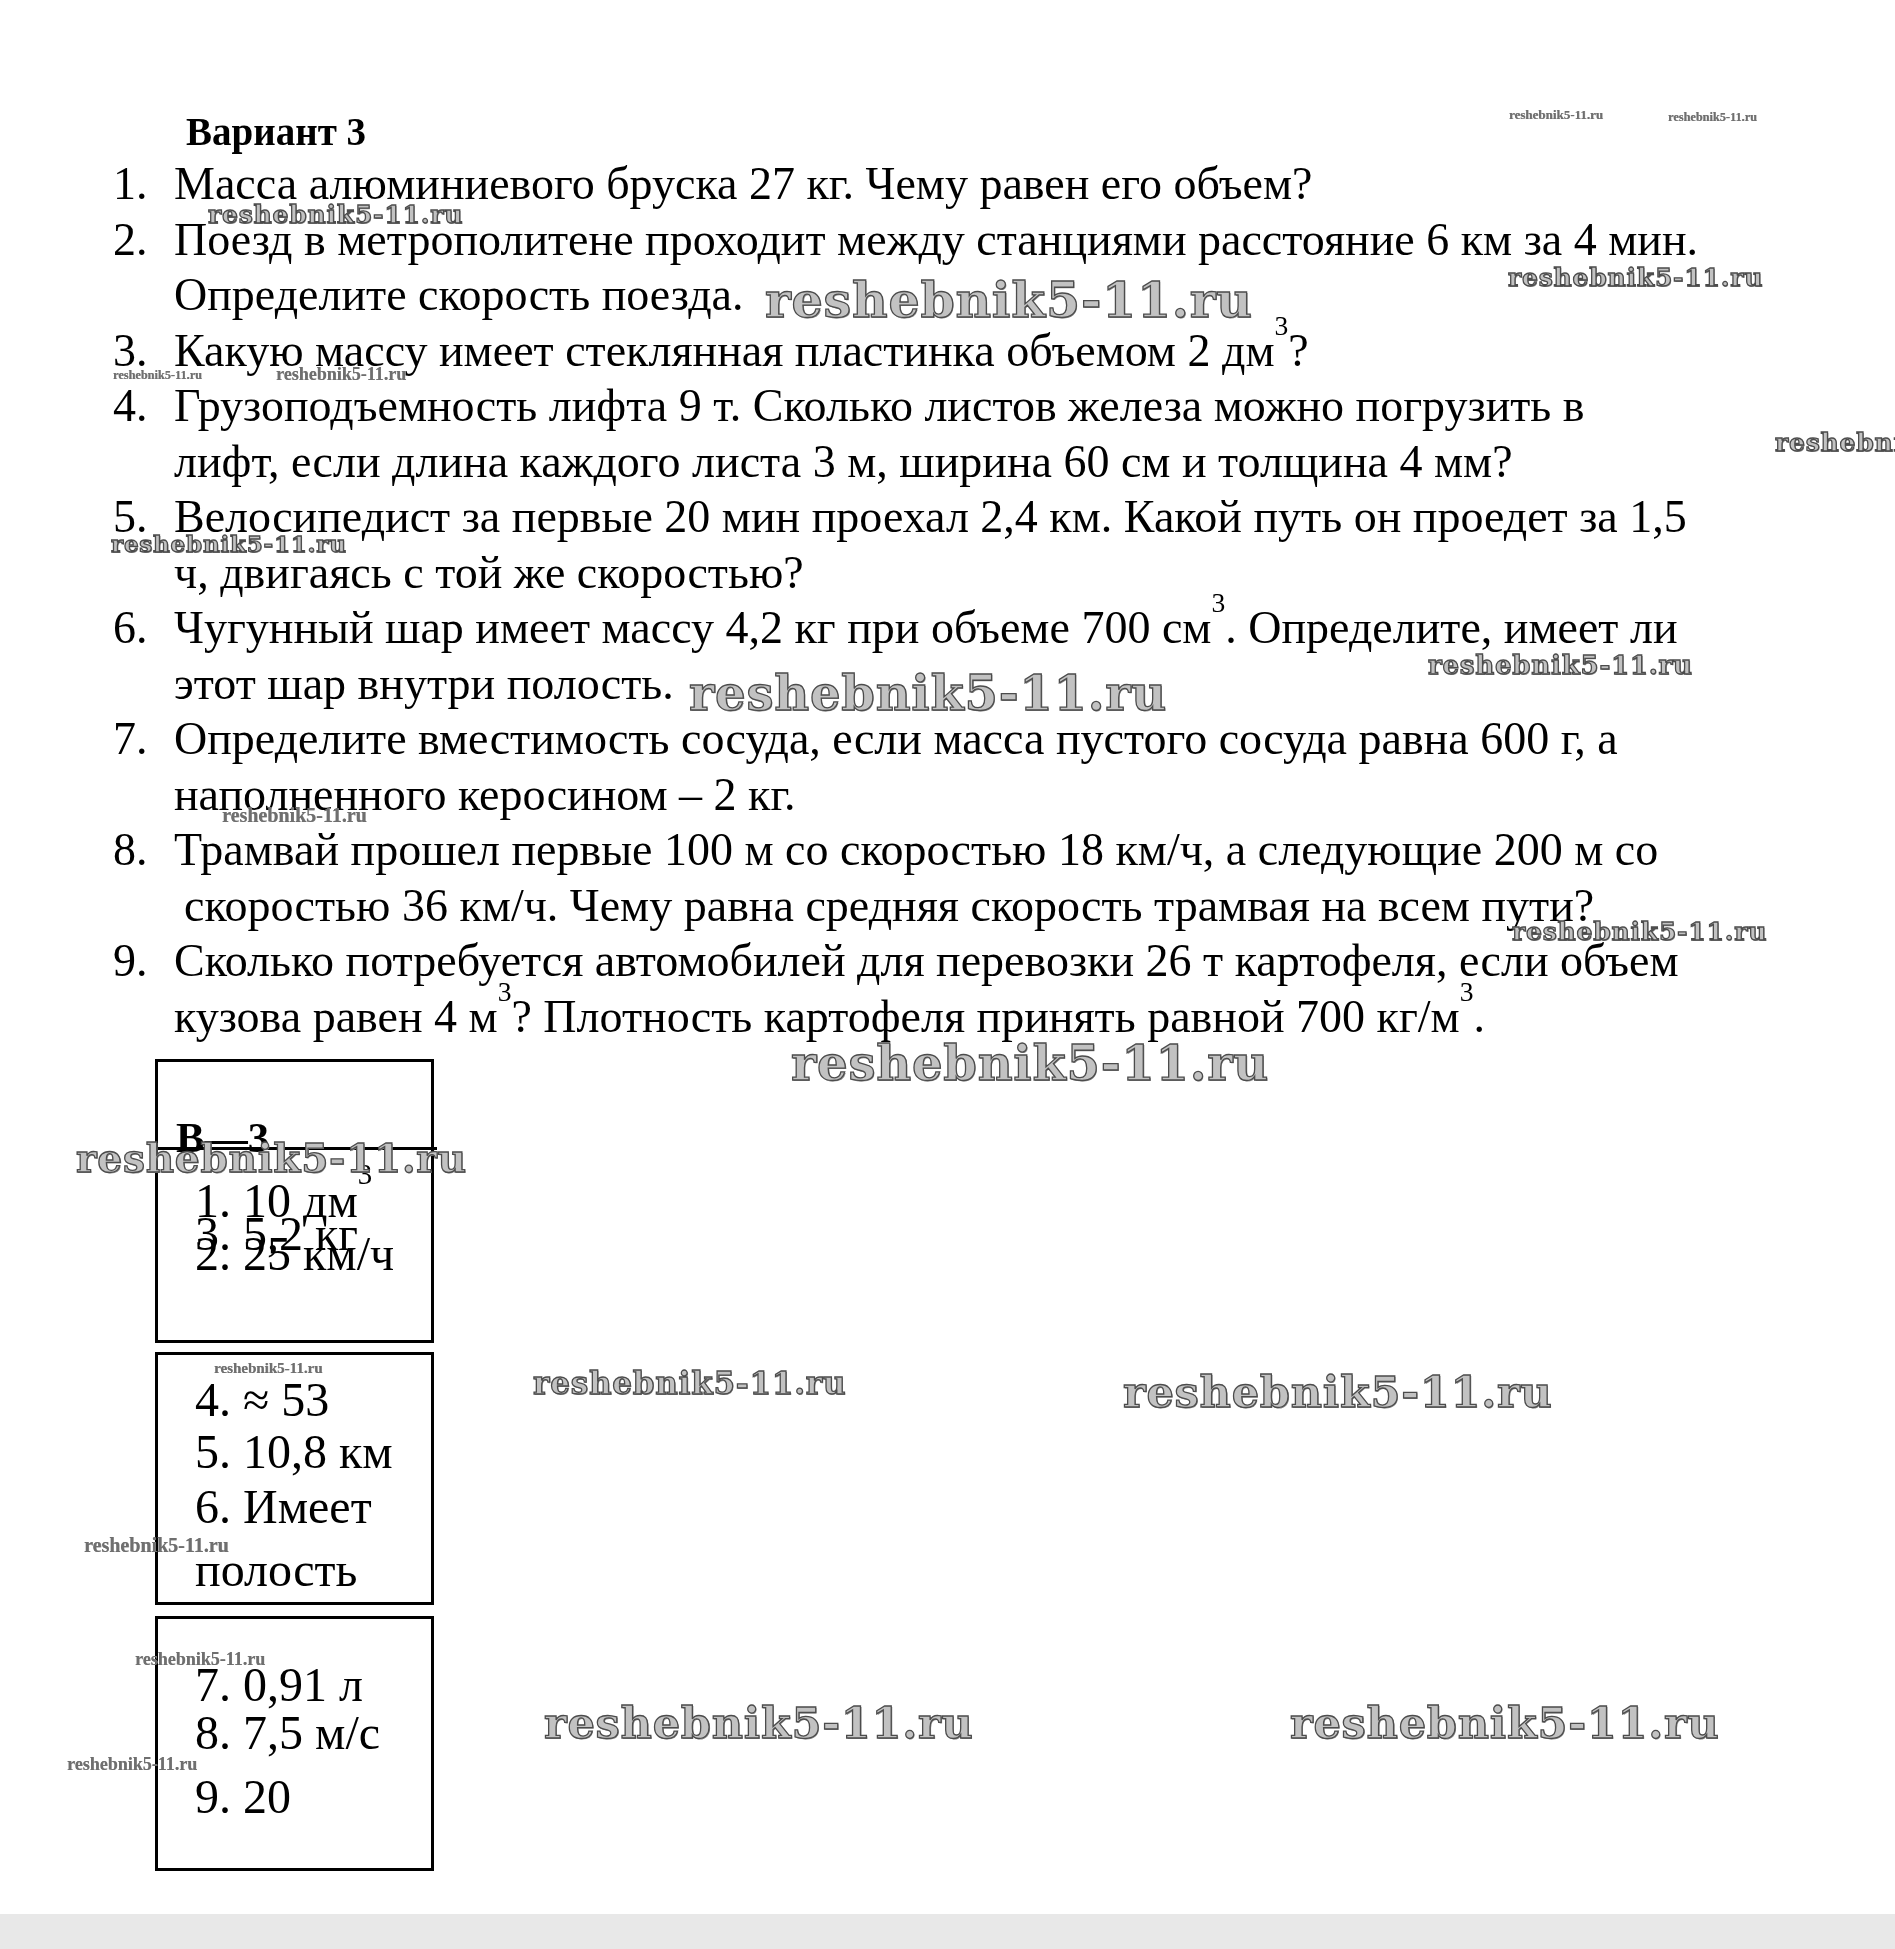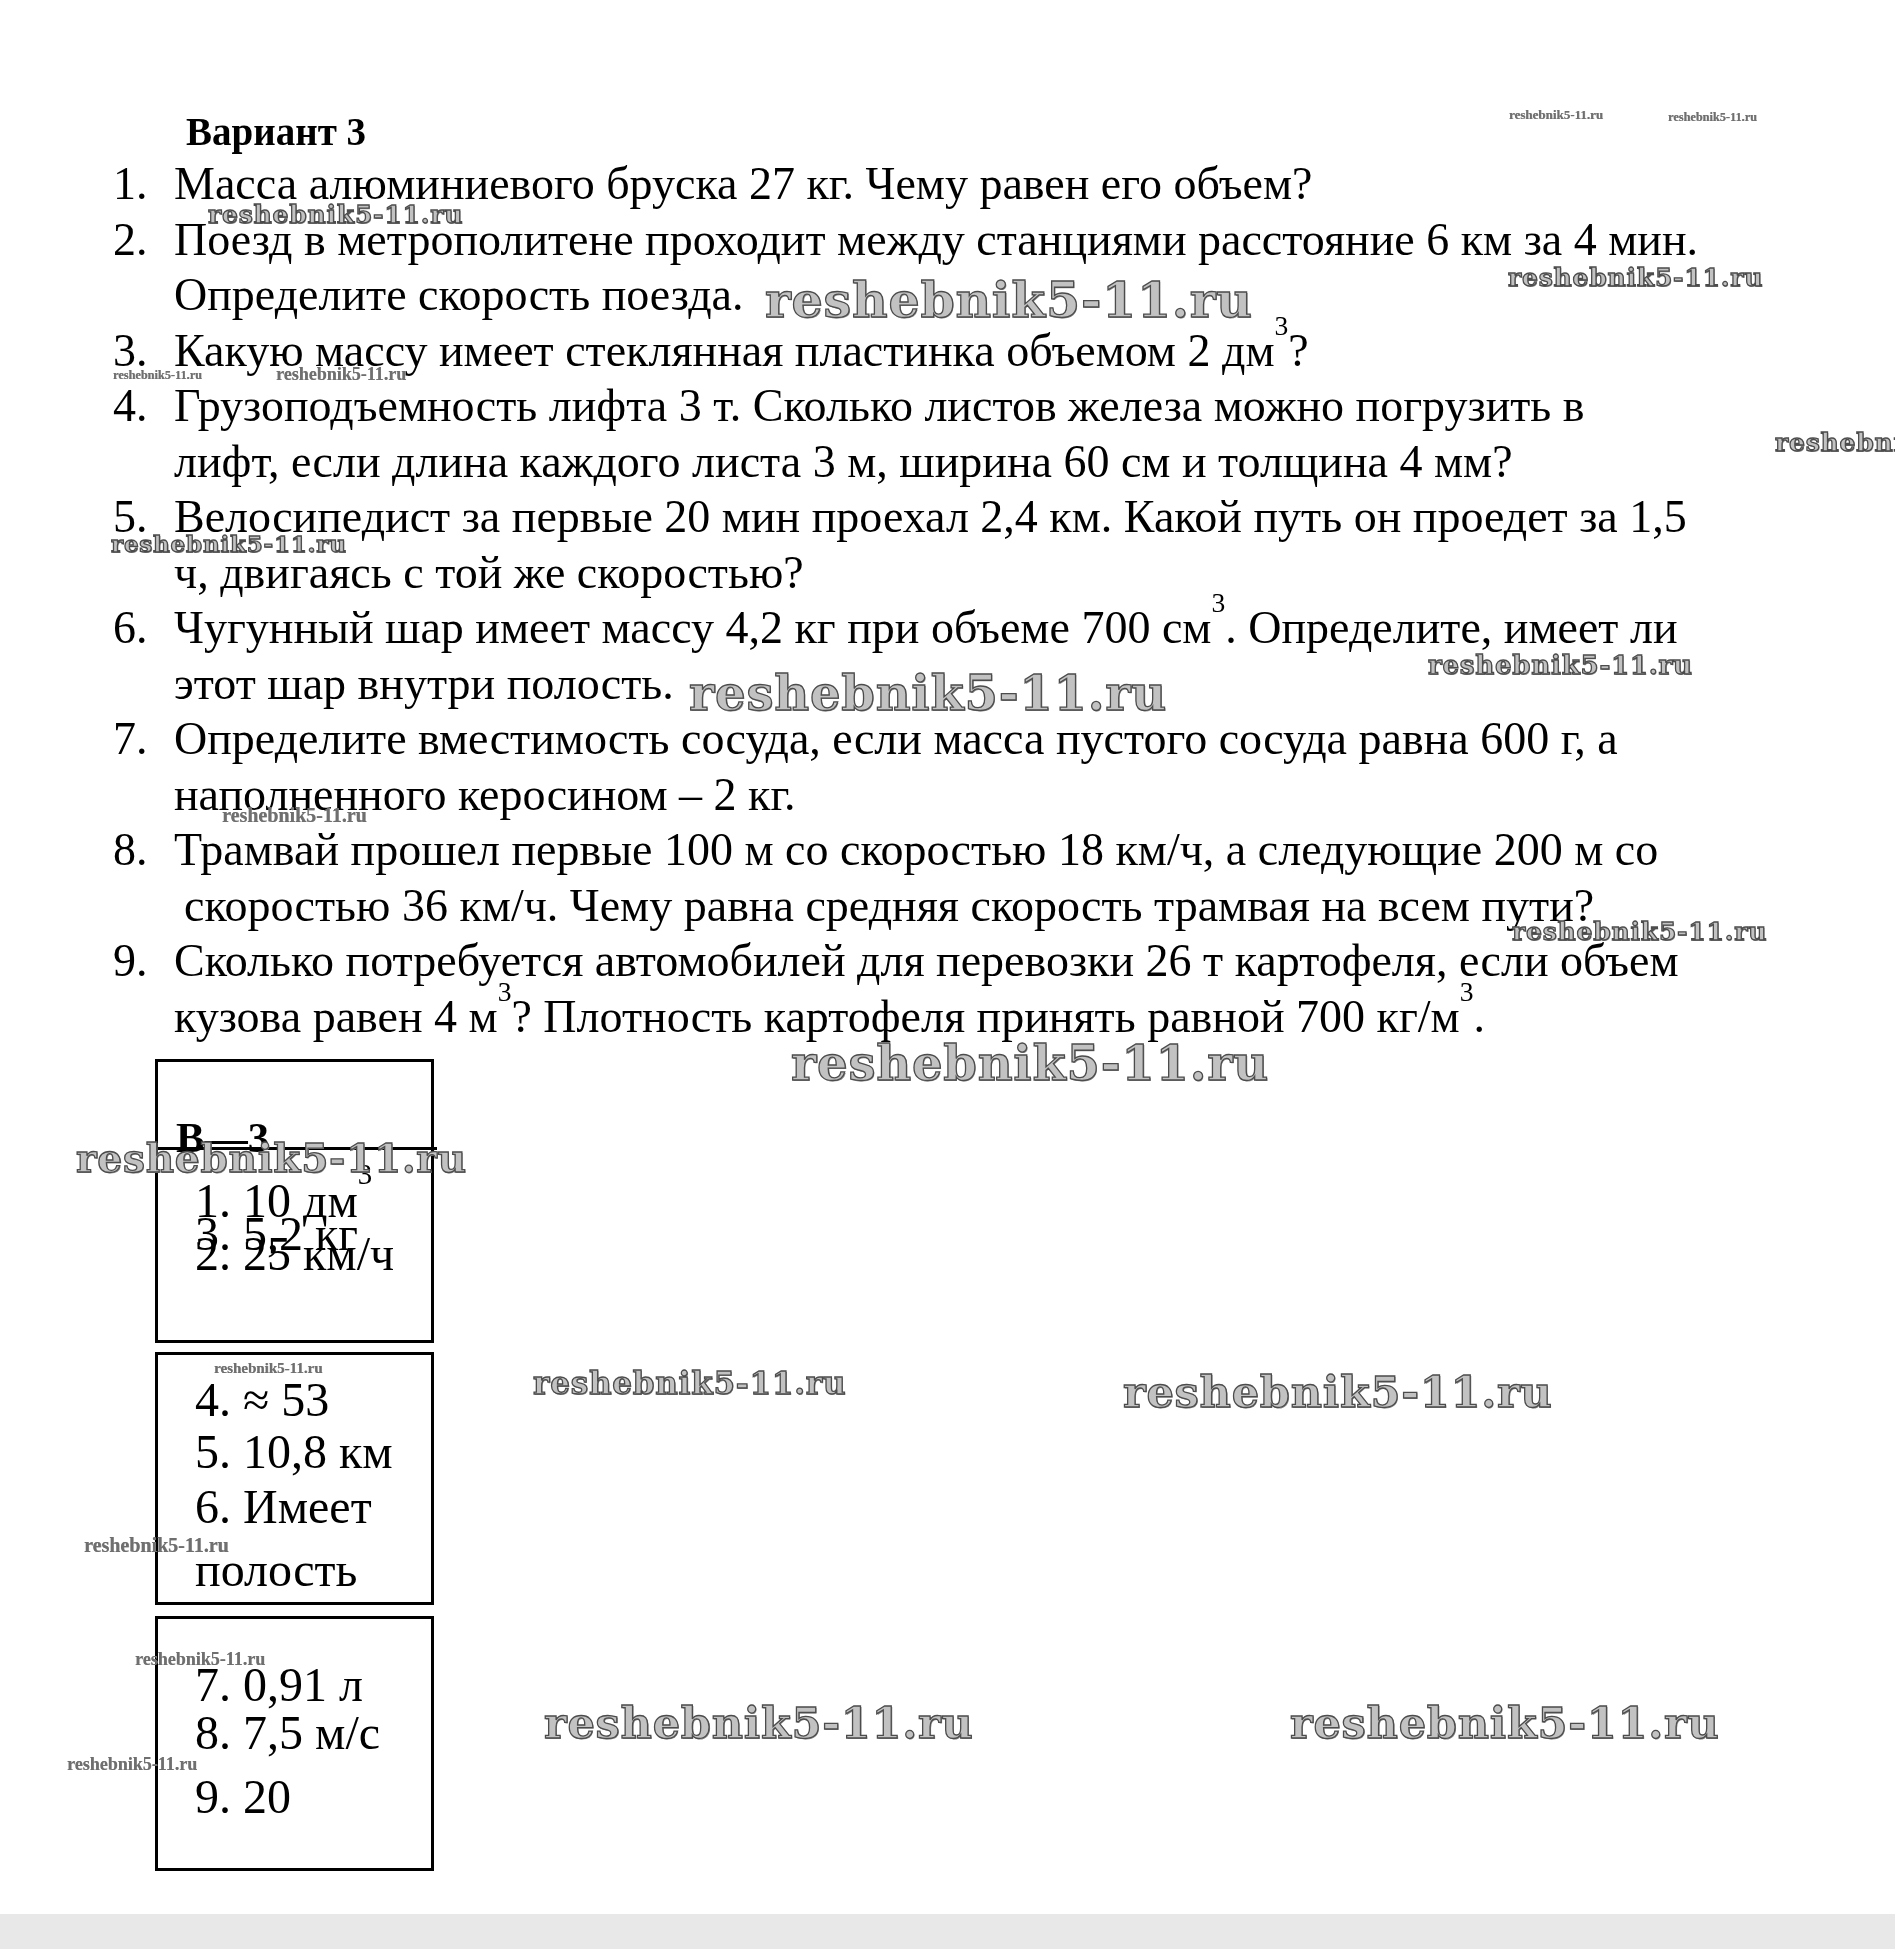--- a/index.html
+++ b/index.html
@@ -82,21 +82,21 @@
 
   <div id="problems">
       <div class="pnum" style="left: 113px; top: 159px;">1.</div>
       <div class="bodyline" style="left: 174px; top: 159px;">Масса алюминиевого бруска 27 кг. Чему равен его объем?</div>
       <div class="pnum" style="left: 113px; top: 215px;">2.</div>
       <div class="bodyline" style="left: 174px; top: 215px;">Поезд в метрополитене проходит между станциями расстояние 6 км за 4 мин.</div>
       <div class="bodyline" style="left: 174px; top: 270px;">Определите скорость поезда.</div>
       <div class="pnum" style="left: 113px; top: 326px;">3.</div>
       <div class="bodyline" style="left: 174px; top: 326px;">Какую массу имеет стеклянная пластинка объемом 2 дм<sup>3</sup>?</div>
       <div class="pnum" style="left: 113px; top: 381px;">4.</div>
-      <div class="bodyline" style="left: 174px; top: 381px;">Грузоподъемность лифта 3 т. Сколько листов железа можно погрузить в</div>
+      <div class="bodyline" style="left: 174px; top: 381px;">Грузоподъемность лифта 9 т. Сколько листов железа можно погрузить в</div>
       <div class="bodyline" style="left: 174px; top: 437px;">лифт, если длина каждого листа 3 м, ширина 60 см и толщина 4 мм?</div>
       <div class="pnum" style="left: 113px; top: 492px;">5.</div>
       <div class="bodyline" style="left: 174px; top: 492px;">Велосипедист за первые 20 мин проехал 2,4 км. Какой путь он проедет за 1,5</div>
       <div class="bodyline" style="left: 174px; top: 548px;">ч, двигаясь с той же скоростью?</div>
       <div class="pnum" style="left: 113px; top: 603px;">6.</div>
       <div class="bodyline" style="left: 174px; top: 603px;">Чугунный шар имеет массу 4,2 кг при объеме 700 см<sup>3</sup>. Определите, имеет ли</div>
       <div class="bodyline" style="left: 174px; top: 659px;">этот шар внутри полость.</div>
       <div class="pnum" style="left: 113px; top: 714px;">7.</div>
       <div class="bodyline" style="left: 174px; top: 714px;">Определите вместимость сосуда, если масса пустого сосуда равна 600 г, а</div>
       <div class="bodyline" style="left: 174px; top: 770px;">наполненного керосином – 2 кг.</div>

